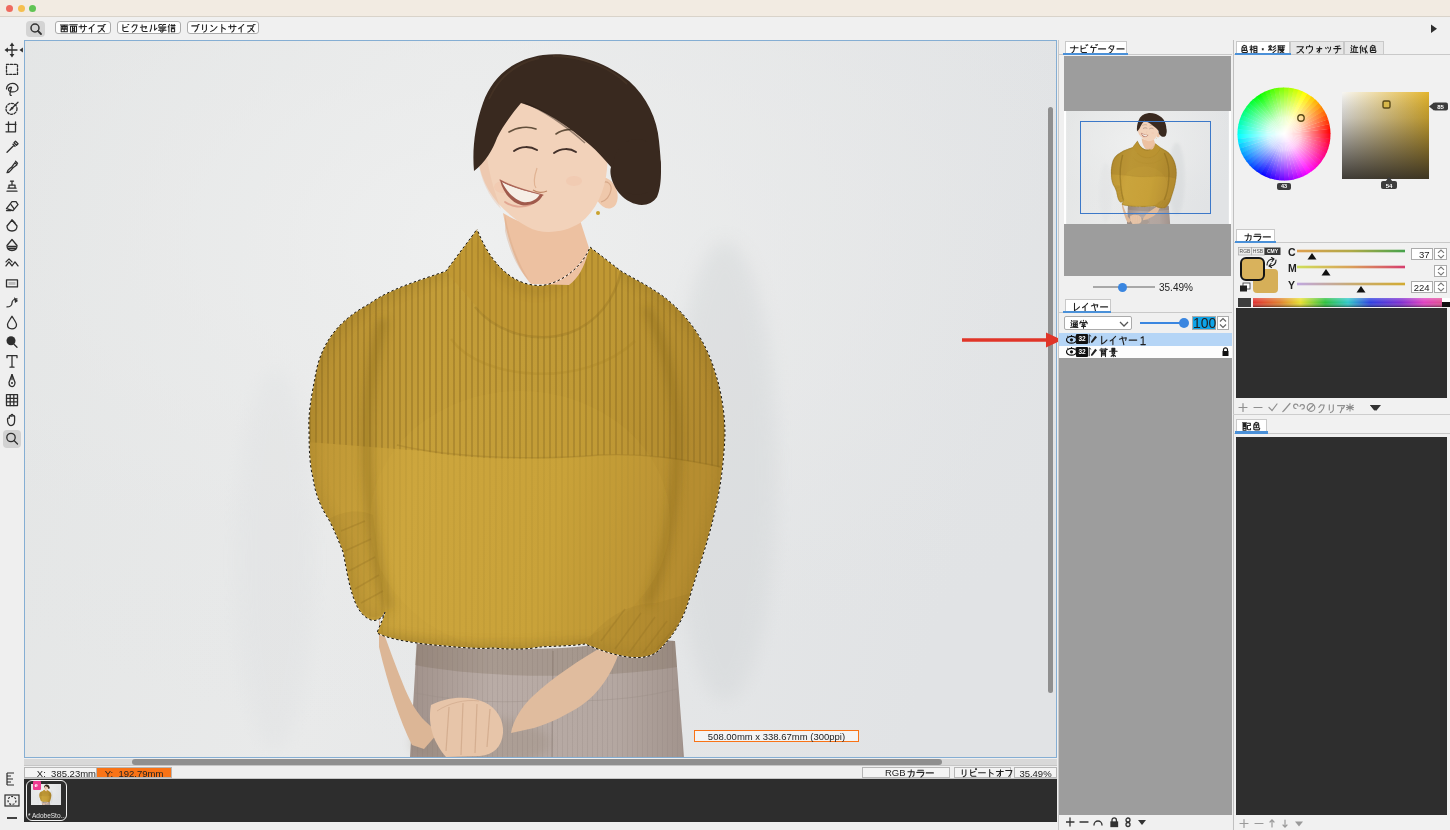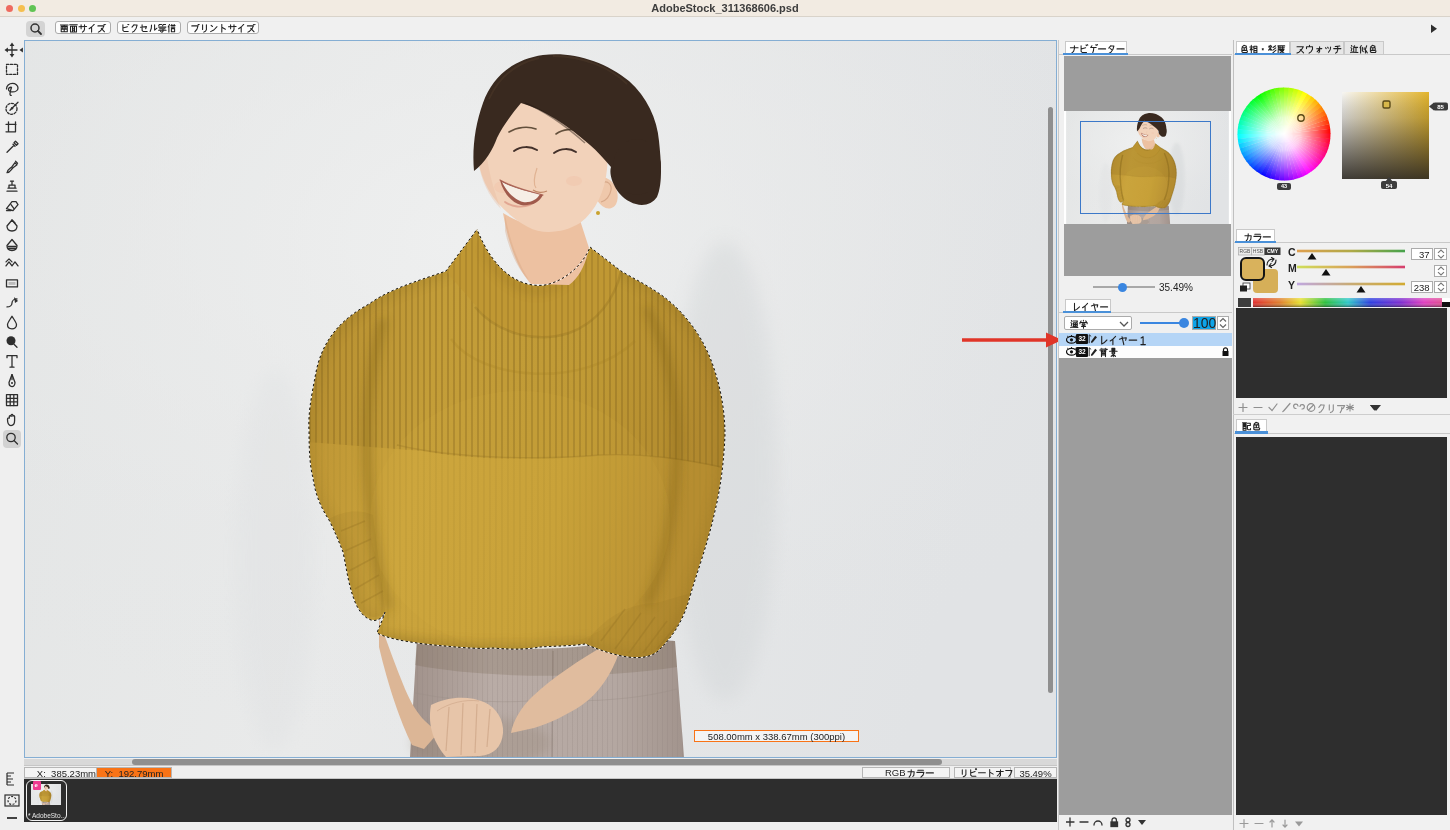--- a/index.html
+++ b/index.html
@@ -3,21 +3,20 @@
 *{margin:0;padding:0;box-sizing:border-box}
 html,body{width:1450px;height:830px;overflow:hidden;background:#efefef;font-family:"Liberation Sans",sans-serif}
 .abs{position:absolute}
 #app{position:relative;width:1450px;height:830px}
 </style></head><body>
 <div id="app">
 <div class="abs" style="left:0;top:0;width:1450px;height:17px;background:#f2ebe2;border-bottom:1px solid #d9d3ca">
 <div class="abs" style="left:6px;top:5px;width:7px;height:7px;border-radius:50%;background:#ee6a5f"></div>
 <div class="abs" style="left:17.5px;top:5px;width:7px;height:7px;border-radius:50%;background:#f5bf4f"></div>
 <div class="abs" style="left:29px;top:5px;width:7px;height:7px;border-radius:50%;background:#61c454"></div>
-<div class="abs" style="left:0;top:2px;width:1450px;text-align:center;font-size:11px;font-weight:bold;color:#3c3c3c">AdobeStock_311368606.psd</div>
 </div>
 <div class="abs" style="left:0;top:17px;width:1450px;height:23px;background:#f0f0f0">
 <div class="abs" style="left:26px;top:4px;width:19px;height:16px;background:#d4d4d4;border-radius:4px">
 <svg width="19" height="16">
           <circle cx="9" cy="7" r="4" fill="none" stroke="#333" stroke-width="1.5"></circle>
           <line x1="12" y1="10" x2="15" y2="13" stroke="#333" stroke-width="1.8" stroke-linecap="round"></line>
         </svg></div>
 <svg class="abs" style="left:1430px;top:7px" width="8" height="10">
         <polygon points="1,0.5 7,4.8 1,9.1" fill="#2e2e2e"></polygon>
       </svg>
@@ -580,21 +579,21 @@
         <linearGradient id="gy" x1="0" y1="0" x2="1" y2="0">
           <stop offset="0" stop-color="#c0a8e0"></stop>
           <stop offset="0.5" stop-color="#c8ab74"></stop>
           <stop offset="1" stop-color="#d2ab32"></stop>
         </linearGradient>
       </defs>
       <text x="2" y="11" font-size="10.5" font-weight="bold" fill="#222" font-family="Liberation Sans">Y</text>
       <rect x="11" y="4.7" width="108" height="2.6" fill="url(#gy)"></rect>
       <polygon points="70.5,14.5 79.5,14.5 75,8" fill="#111"></polygon>
     </svg>
-    <div class="abs" style="left:1410.5px;top:281.0px;width:22px;height:12px;background:#fff;border:1px solid #ababab;font-size:9.5px;text-align:right;line-height:11px;color:#222;padding-right:2px">238</div>
+    <div class="abs" style="left:1410.5px;top:281.0px;width:22px;height:12px;background:#fff;border:1px solid #ababab;font-size:9.5px;text-align:right;line-height:11px;color:#222;padding-right:2px">224</div>
     <div class="abs" style="left:1434px;top:281.0px;width:13px;height:12px;background:#fff;border:1px solid #ababab"></div>
     <svg class="abs" style="left:1435.5px;top:282.0px" width="10" height="10">
       <path d="M2,3.8 L5,1 L8,3.8 M2,6.2 L5,9 L8,6.2" fill="none" stroke="#777" stroke-width="1.1"></path>
     </svg>
 <div class="abs" style="left:1238px;top:297.5px;width:13px;height:9px;background:#3d3d3d"></div>
 <svg class="abs" style="left:1252.5px;top:297.5px" width="190" height="9">
 <defs>
         <linearGradient id="spec" x1="0" y1="0" x2="1" y2="0">
 <stop offset="0" stop-color="#e03030"></stop>
           <stop offset="0.14" stop-color="#e08030"></stop>

